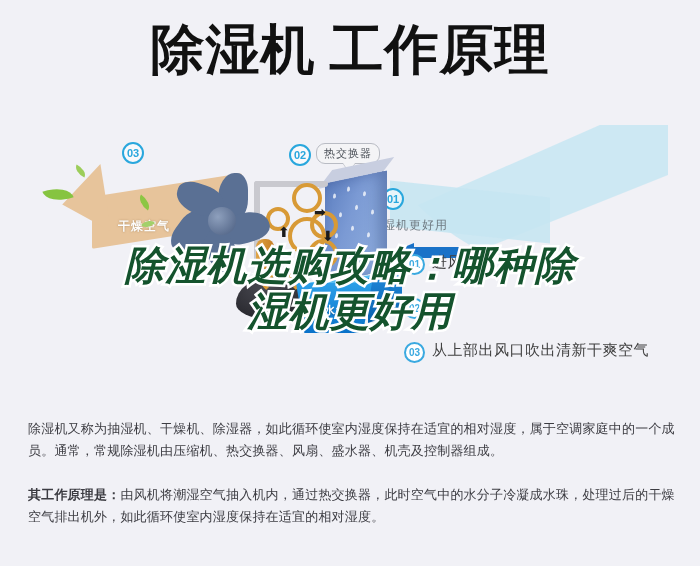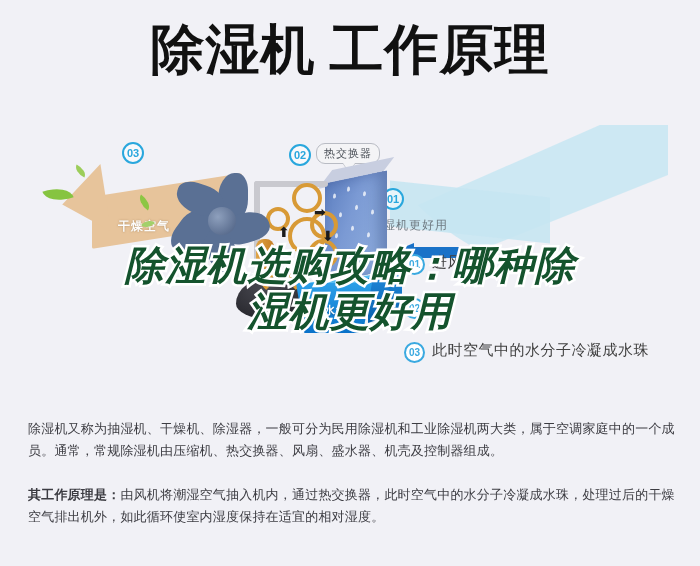--- a/index.html
+++ b/index.html
@@ -323,29 +323,29 @@
     <div class="steps">
       <div class="step">
         <span class="num">01</span>
         <span class="txt">进风口</span>
       </div>
       <div class="step">
         <span class="num">02</span>
       </div>
       <div class="step">
         <span class="num">03</span>
-        <span class="txt">此时空气中的水分子冷凝成水珠</span>
+        <span class="txt">从上部出风口吹出清新干爽空气</span>
       </div>
     </div>
 
   </div>
 
   <div class="overlay">
     <span class="line l1">除湿机选购攻略：哪种除</span>
     <span class="line l2">湿机更好用</span>
   </div>
 
   <div class="body-copy">
-    <p>除湿机又称为抽湿机、干燥机、除湿器，一般可分为民用除湿机和工业除湿机两大类，属于空调家庭中的一个成员。通常，常规除湿机由压缩机、热交换器、风扇、盛水器、机壳及控制器组成。</p>
+    <p>除湿机又称为抽湿机、干燥机、除湿器，如此循环使室内湿度保持在适宜的相对湿度，属于空调家庭中的一个成员。通常，常规除湿机由压缩机、热交换器、风扇、盛水器、机壳及控制器组成。</p>
     <p class="p2"><span class="lead">其工作原理是：</span><span>由风机将潮湿空气抽入机内，通过热交换器，此时空气中的水分子冷凝成水珠，处理过后的干燥空气排出机外，如此循环使室内湿度保持在适宜的相对湿度。</span></p>
   </div>
 
 </div>
 
 </body></html>

